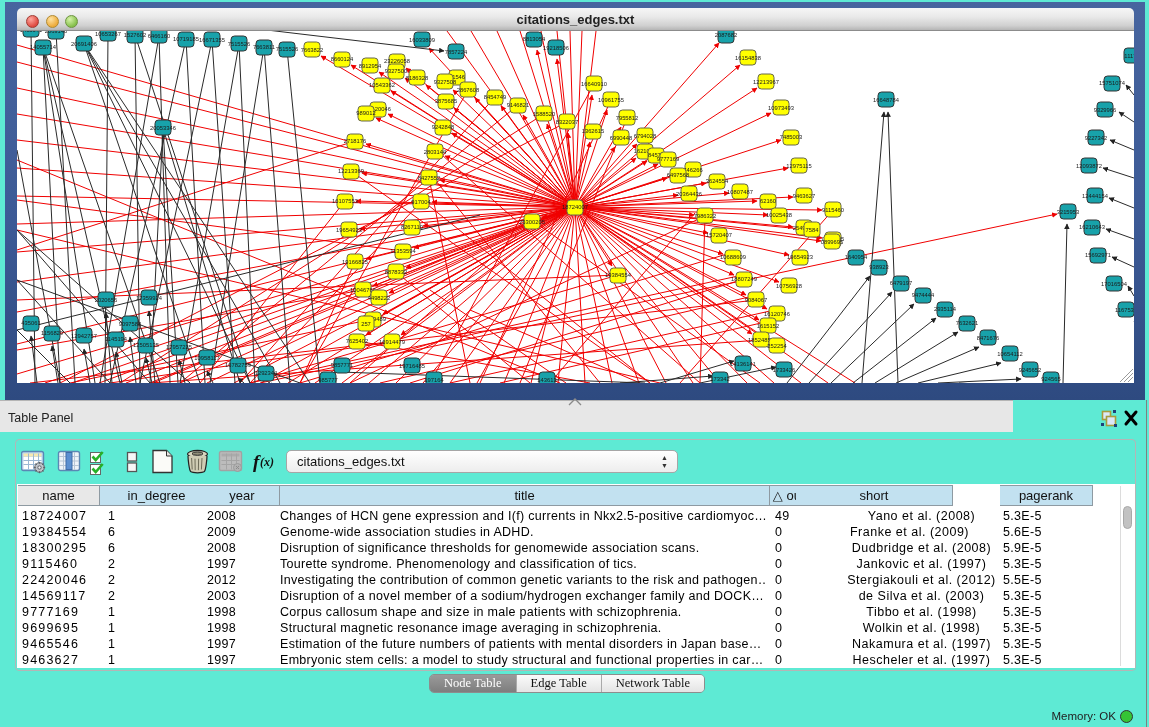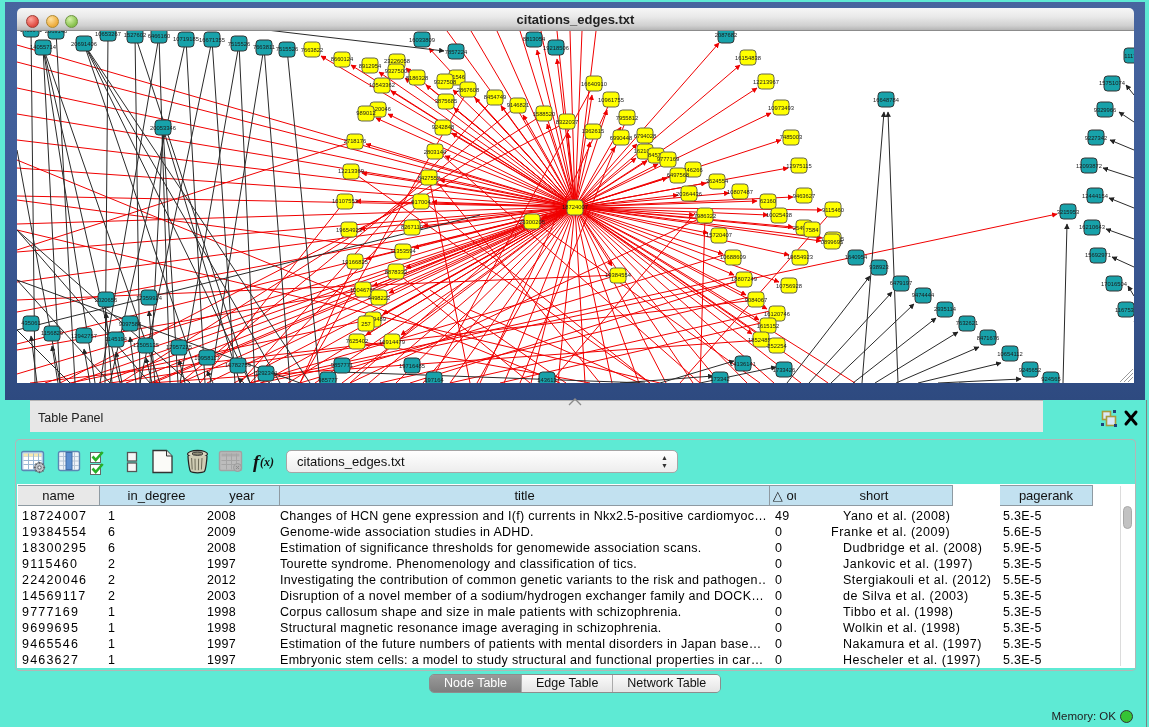--- a/index.html
+++ b/index.html
@@ -5,40 +5,40 @@
 #page { position:relative; width:1149px; height:727px; background:#5eead4; overflow:hidden; }
 #bluebg { position:absolute; left:5px; top:2px; width:1140px; height:398px;
   background:linear-gradient(180deg,#47659f 0%,#3c5a96 55%,#2e4a80 100%); }
 #titlebar { position:absolute; left:17px; top:8px; width:1117px; height:23px;
   background:linear-gradient(180deg,#f6f6f6 0%,#e9e9e9 40%,#d0d0d0 80%,#b5b5b5 100%);
   border-radius:5px 5px 0 0; border-bottom:1px solid #8c8c8c;
   font-size:13px; font-weight:bold; color:#222; text-align:center; line-height:23px; }
 .tl { position:absolute; top:5px; width:13px; height:13px; border-radius:50%; }
 #canvasw { position:absolute; left:17px; top:31px; width:1117px; height:352px; background:#fff; }
 #tp-head { position:absolute; left:0; top:400px; width:1013px; height:32px; background:#e7e7e7;
-  border-top:1px solid #b5b5b5;margin-left:30px; }
+  border-top:1px solid #b5b5b5; }
 #tp-head span { position:absolute; left:8px; top:10px; font-size:12.5px; color:#222; }
 #container { position:absolute; left:15px; top:439px; width:1121px; height:232px;
   border:1px solid #b5b5b5; border-radius:4px; }
 #tablebg { position:absolute; left:17px; top:484px; width:1118px; height:184px; background:#fff; }
 #dropdown { position:absolute; left:286px; top:450px; width:392px; height:23px;
   background:linear-gradient(180deg,#ffffff,#ededed); border:1px solid #a6a6a6; border-radius:5px;
   font-size:13px; color:#111; line-height:21px; padding-left:10px; }
 #dropdown .chev { position:absolute; right:9px; top:3px; font-size:7px; color:#333; line-height:8px; }
 .th { position:absolute; top:485px; height:21px; background:#c2e1f0; border:1px solid #8e9aa2;
   border-left:none; font-size:13px; color:#111; text-align:center; line-height:20px; }
 .trow { position:absolute; height:16px; font-size:12.5px; color:#000; letter-spacing:0.3px; }
 .trow .nm { letter-spacing:1.2px; }
 .trow .ctr { letter-spacing:0.5px; }
 .trow span { position:absolute; top:1px; white-space:nowrap; }
-.trow .ctr { }
+.trow .ctr { text-align:center; }
 #tabs { position:absolute; left:429px; top:674px; height:19px; display:flex;
   border:1px solid #8d8d8d; border-radius:5px; overflow:hidden; font-size:12.5px; }
 #tabs div { padding:0 14px; line-height:17px; background:linear-gradient(180deg,#fbfbfb,#e4e4e4);
-  color:#111; border-left:1px solid #aaa; }
+  color:#111; border-left:1px solid #aaa;font-family:Liberation Serif, serif; }
 #tabs div:first-child { border-left:none; background:linear-gradient(180deg,#9a9a9a,#7e7e7e); color:#fff; }
 #mem { position:absolute; right:33px; top:710px; font-size:11.5px; color:#222; }
 #memdot { position:absolute; left:1120px; top:710px; width:13px; height:13px; border-radius:50%;
   background:#35c435; border:1.5px solid #333; }
 .vline { position:absolute; top:400px; height:327px; }
 </style></head><body>
 <div id="page">
   <div id="bluebg"></div>
   <div id="canvasw"></div>
   <svg width="1117" height="352" viewBox="17 31 1117 352" style="position:absolute;left:17px;top:31px" font-family="Liberation Sans, sans-serif">
@@ -677,21 +677,21 @@
       <span style="left:207px">2009</span>
 <span style="left:280px;width:486px;overflow:hidden;white-space:nowrap">Genome-wide association studies in ADHD.</span>
 <span style="left:775px">0</span>
       <span class="ctr" style="left:831px;width:157px">Franke et al. (2009)</span>
       <span style="left:1003px">5.6E-5</span>
 </div>
 <div class="trow" style="top:540px">
 <span class="nm" style="left:22px">18300295</span>
       <span style="left:108px">6</span>
       <span style="left:207px">2008</span>
-<span style="left:280px;width:486px;overflow:hidden;white-space:nowrap">Estimation of significance thresholds for genomewide association scans.</span>
+<span style="left:280px;width:486px;overflow:hidden;white-space:nowrap">Disruption of significance thresholds for genomewide association scans.</span>
 <span style="left:775px">0</span>
       <span class="ctr" style="left:843px;width:157px">Dudbridge et al. (2008)</span>
       <span style="left:1003px">5.9E-5</span>
 </div>
 <div class="trow" style="top:556px">
 <span class="nm" style="left:22px">9115460</span>
       <span style="left:108px">2</span>
       <span style="left:207px">1997</span>
 <span style="left:280px;width:486px;overflow:hidden;white-space:nowrap">Tourette syndrome. Phenomenology and classification of tics.</span>
 <span style="left:775px">0</span>

